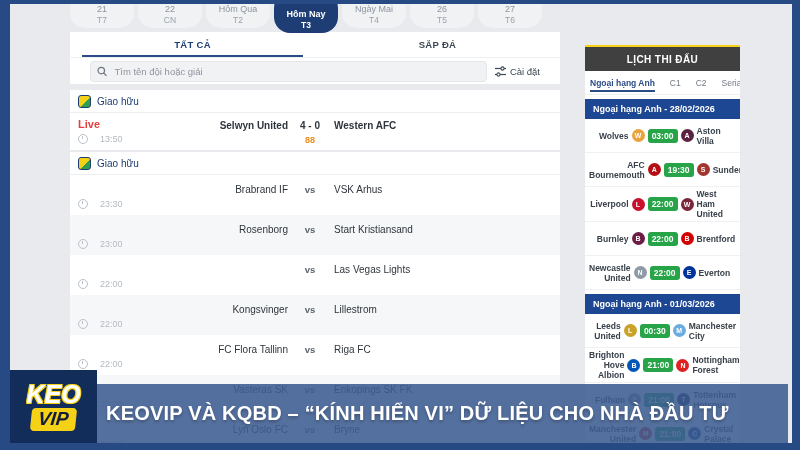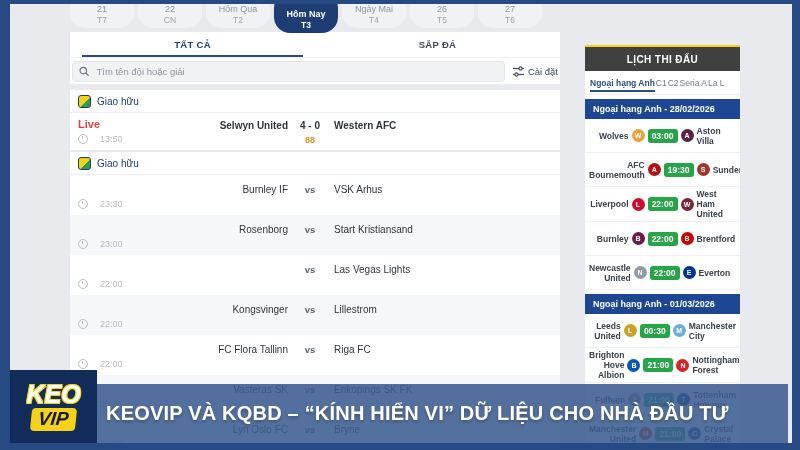--- a/index.html
+++ b/index.html
@@ -21,21 +21,21 @@
   .pill.active{background:#1d3d74;height:41px;border-radius:16px}
   .pill.active .pt,.pill.active .pb{color:#fff;font-weight:bold}
   
   #card-top{left:70px;top:32px;width:490px;height:52px;background:#fff;z-index:1}
   #filter-tabs{display:flex;height:25px;border-bottom:1px solid #eef0f2}
   .ftab{flex:1;display:flex;align-items:center;justify-content:center;gap:4px;font-size:9.5px;
         font-weight:bold;color:#3c4655;letter-spacing:.3px;position:relative;cursor:pointer}
   .ftab.active{color:#1d3d74}
   .ftab.active::after{content:'';position:absolute;left:12px;right:12px;bottom:0;height:2px;background:#2b4d86}
   .livedot{width:6px;height:6px;border-radius:50%;background:#e53e3e;display:inline-block}
-  #search-row{display:flex;align-items:center;height:26px;padding:0 2px;gap:8px}
+  #search-row{display:flex;align-items:center;height:26px;padding:0 20px;gap:8px}
   .search-box{flex:1;height:19px;background:#f1f2f4;border:1px solid #e3e5e8;border-radius:4px;
               display:flex;align-items:center;padding:0 6px;gap:5px}
   .search-box input{border:none;background:transparent;outline:none;font-size:9.5px;color:#4a525c;
                     width:100%;font-family:"Liberation Sans",sans-serif}
   .search-box input::placeholder{color:#8d949e}
   .settings{display:flex;align-items:center;gap:4px;font-size:9.5px;color:#3c4655;cursor:pointer;white-space:nowrap}
   
   .card{background:#fff;overflow:hidden}
   #card-live{left:70px;top:90px;width:490px;height:60px}
   #card-list{left:70px;top:152px;width:490px;height:291px}
@@ -56,21 +56,21 @@
   #live-label{position:absolute;left:8px;top:5px;font-size:11px;font-weight:bold;color:#e53e3e}
   #live-row .home{position:absolute;left:40px;top:7px;width:178px;text-align:right;font-size:10px;font-weight:bold;color:#2f353d}
   #live-row .score{position:absolute;left:228px;top:7px;width:24px;text-align:center;font-size:10px;font-weight:bold;color:#2f353d;white-space:nowrap}
   #live-row .away{position:absolute;left:264px;top:7px;font-size:10px;font-weight:bold;color:#2f353d}
   #live-minute{position:absolute;left:228px;top:22px;width:24px;text-align:center;font-size:9px;font-weight:bold;color:#ef8e1e}
   
   #sidebar{left:585px;top:45px;width:155px;height:398px;background:#fff;overflow:hidden}
   #sidebar-topline{height:2px;background:#f5d216}
   #sidebar-title{height:24px;background:#404040;color:#fff;font-size:10px;font-weight:bold;
                  display:flex;align-items:center;justify-content:center;letter-spacing:.4px}
-  #league-tabs{height:23px;display:flex;align-items:center;gap:1px;padding:0 5px;border-bottom:1px solid #eef0f2}
+  #league-tabs{height:23px;display:flex;align-items:center;gap:15px;padding:0 5px;border-bottom:1px solid #eef0f2}
   .ltab{font-size:8.5px;color:#707883;white-space:nowrap;position:relative;cursor:pointer;padding:4px 0}
   .ltab.active{color:#2b4d86;font-weight:bold}
   .ltab.active::after{content:'';position:absolute;left:0;right:0;bottom:0;height:2px;background:#2b4d86}
   .group-hdr{height:20px;margin-top:4px;background:#1e4793;color:#fff;font-size:9px;font-weight:bold;
              display:flex;align-items:center;padding-left:8px}
   .s-row{display:flex;align-items:center;min-height:34px;padding:2px 4px;box-sizing:border-box;
          border-bottom:1px solid #f0f1f3;gap:3px}
   .s-name{flex:1;font-size:8.5px;font-weight:bold;color:#39414b;line-height:10px}
   .s-name.h{text-align:right}
   .s-logo{width:13px;height:13px;border-radius:50%;flex:0 0 13px;display:flex;align-items:center;
@@ -170,21 +170,21 @@
   </div>
 </div>
 
 <div id="card-list" class="abs card">
   <div class="league-hdr">
     <span class="crest"></span>
     <span class="league-name">Giao hữu</span>
   </div>
   <div id="match-rows">
       <div class="m-row">
-        <span class="home">Burnley IF</span>
+        <span class="home">Brabrand IF</span>
         <span class="sep">vs</span>
         <span class="away">VSK Arhus</span>
         <span class="timebox">
           <span class="clock"></span>
           <span>23:30</span>
         </span>
       </div>
       <div class="m-row alt">
         <span class="home">Rosenborg</span>
         <span class="sep">vs</span>

